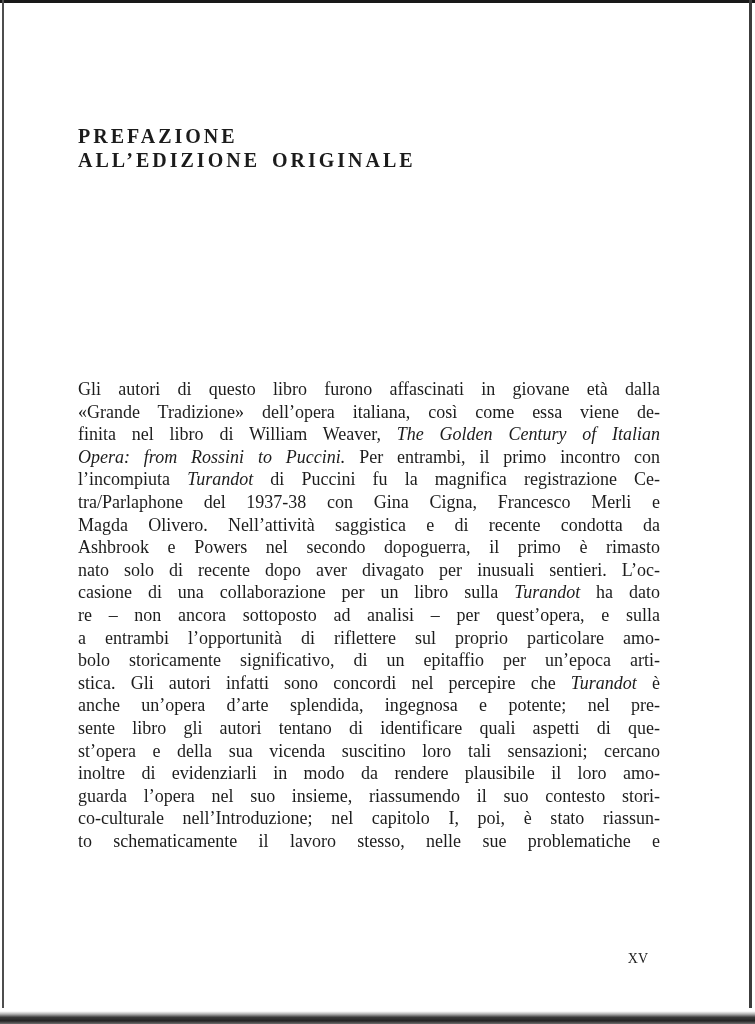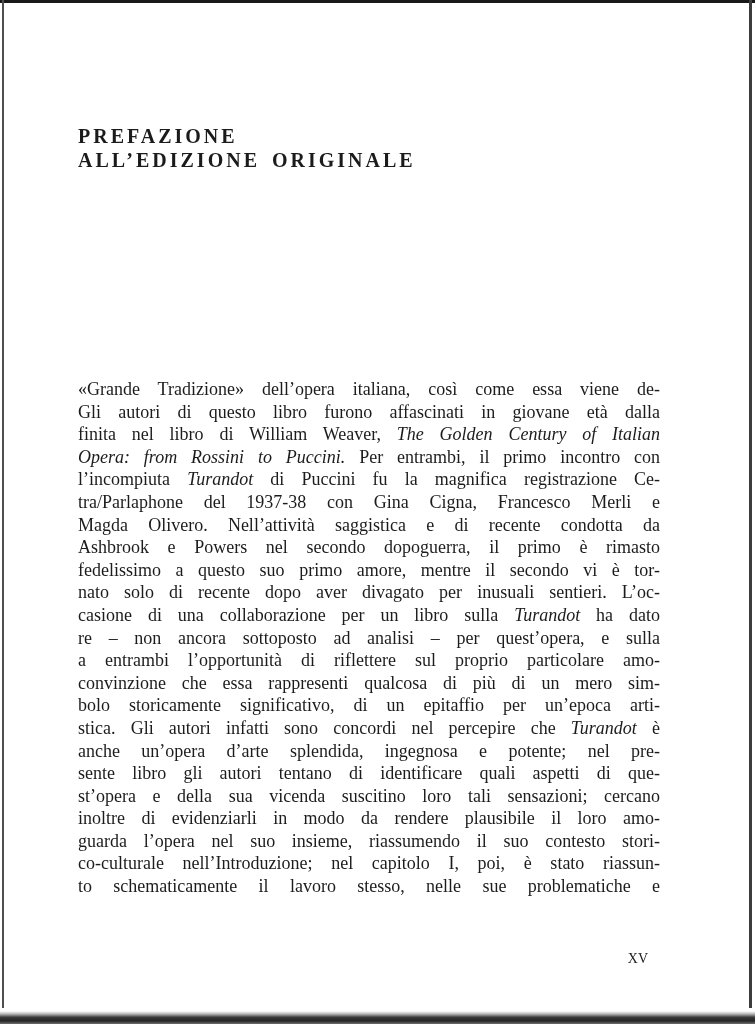--- a/index.html
+++ b/index.html
@@ -90,34 +90,32 @@
   <div class="edge-left"></div>
   <div class="edge-right"></div>
   <div class="edge-bottom"></div>
 
   <div class="title-block">
     <div class="title-line">PREFAZIONE</div>
     <div class="title-line">ALL’EDIZIONE ORIGINALE</div>
   </div>
 
   <div class="body-text">
+      <div class="line"><span>Gli autori di questo libro furono affascinati in giovane età dalla</span></div>
       <div class="line"><span>«Grande Tradizione» dell’opera italiana, così come essa viene de-</span></div>
-      <div class="line"><span>Gli autori di questo libro furono affascinati in giovane età dalla</span></div>
       <div class="line"><span>finita nel libro di William Weaver, </span><em>The Golden Century of Italian</em></div>
       <div class="line"><em>Opera: from Rossini to Puccini.</em><span> Per entrambi, il primo incontro con</span></div>
       <div class="line"><span>l’incompiuta </span><em>Turandot</em><span> di Puccini fu la magnifica registrazione Ce-</span></div>
       <div class="line"><span>tra/Parlaphone del 1937-38 con Gina Cigna, Francesco Merli e</span></div>
       <div class="line"><span>Magda Olivero. Nell’attività saggistica e di recente condotta da</span></div>
       <div class="line"><span>Ashbrook e Powers nel secondo dopoguerra, il primo è rimasto</span></div>
-      <div class="line"><span>fedelissimo a questo suo primo amore, mentre il secondo vi è tor-</span></div>
       <div class="line"><span>nato solo di recente dopo aver divagato per inusuali sentieri. L’oc-</span></div>
       <div class="line"><span>casione di una collaborazione per un libro sulla </span><em>Turandot</em><span> ha dato</span></div>
       <div class="line"><span>re – non ancora sottoposto ad analisi – per quest’opera, e sulla</span></div>
       <div class="line"><span>a entrambi l’opportunità di riflettere sul proprio particolare amo-</span></div>
-      <div class="line"><span>convinzione che essa rappresenti qualcosa di più di un mero sim-</span></div>
       <div class="line"><span>bolo storicamente significativo, di un epitaffio per un’epoca arti-</span></div>
       <div class="line"><span>stica. Gli autori infatti sono concordi nel percepire che </span><em>Turandot</em><span> è</span></div>
       <div class="line"><span>anche un’opera d’arte splendida, ingegnosa e potente; nel pre-</span></div>
       <div class="line"><span>sente libro gli autori tentano di identificare quali aspetti di que-</span></div>
       <div class="line"><span>st’opera e della sua vicenda suscitino loro tali sensazioni; cercano</span></div>
       <div class="line"><span>inoltre di evidenziarli in modo da rendere plausibile il loro amo-</span></div>
       <div class="line"><span>guarda l’opera nel suo insieme, riassumendo il suo contesto stori-</span></div>
       <div class="line"><span>co-culturale nell’Introduzione; nel capitolo I, poi, è stato riassun-</span></div>
       <div class="line"><span>to schematicamente il lavoro stesso, nelle sue problematiche e</span></div>
     </div>

